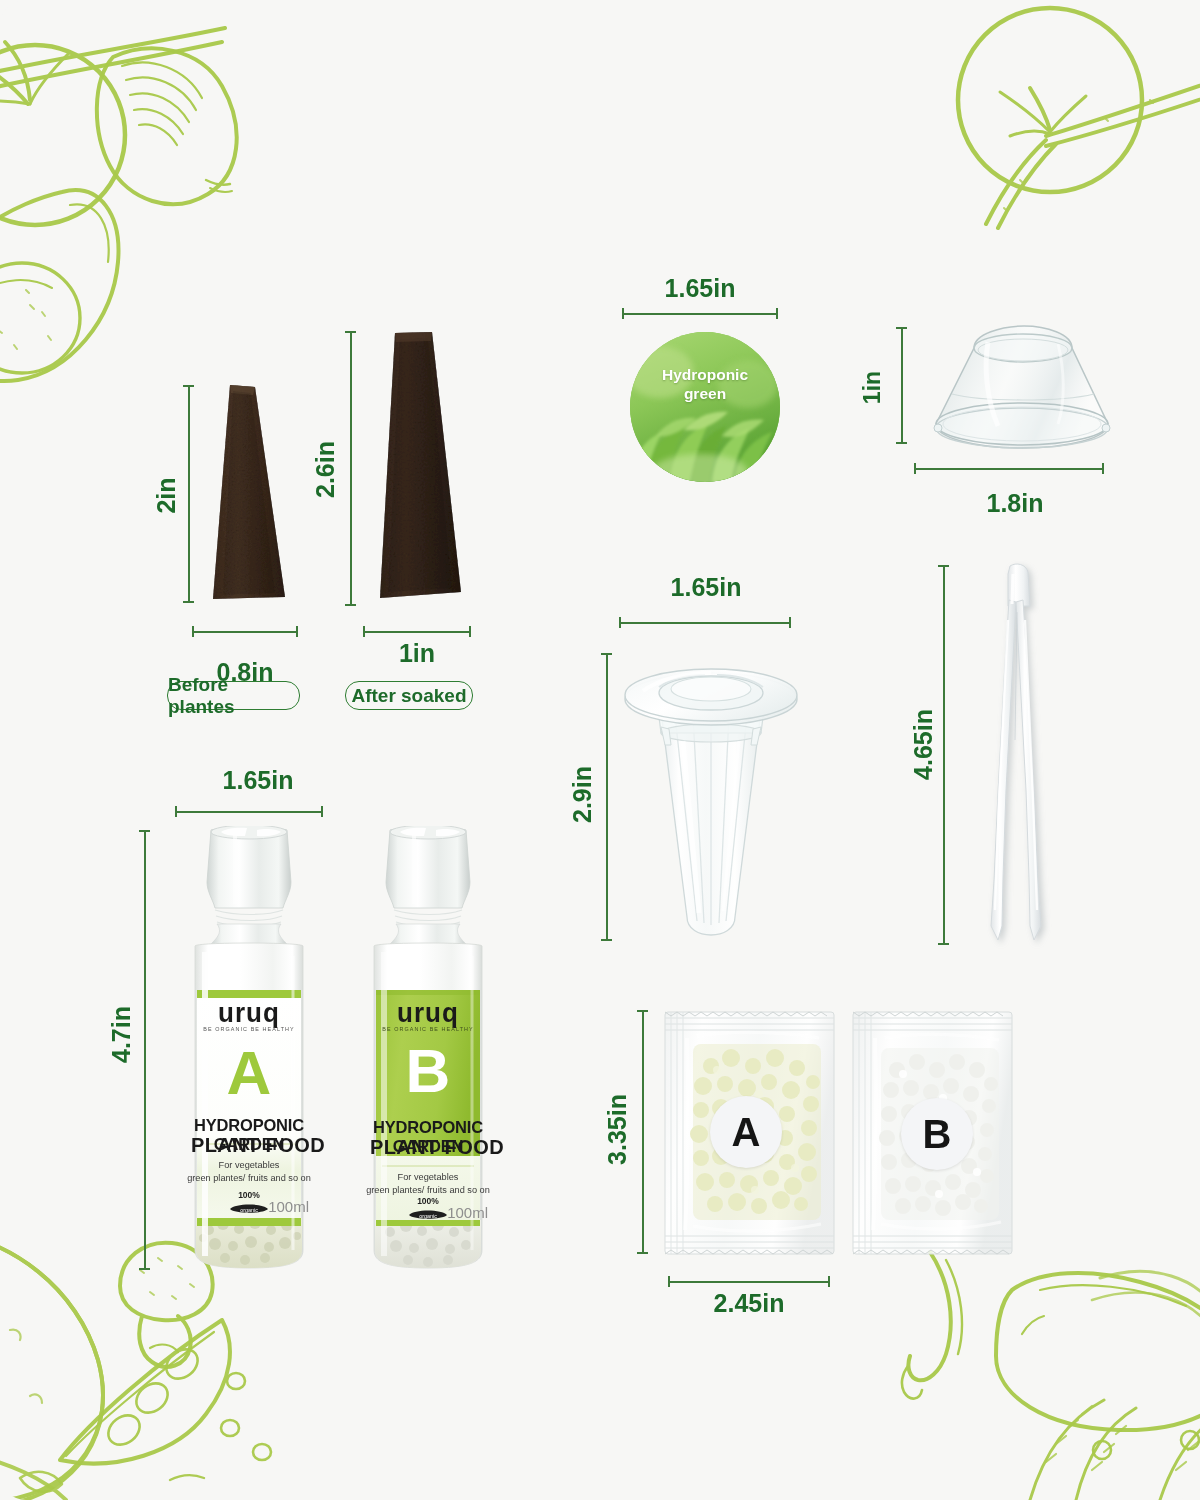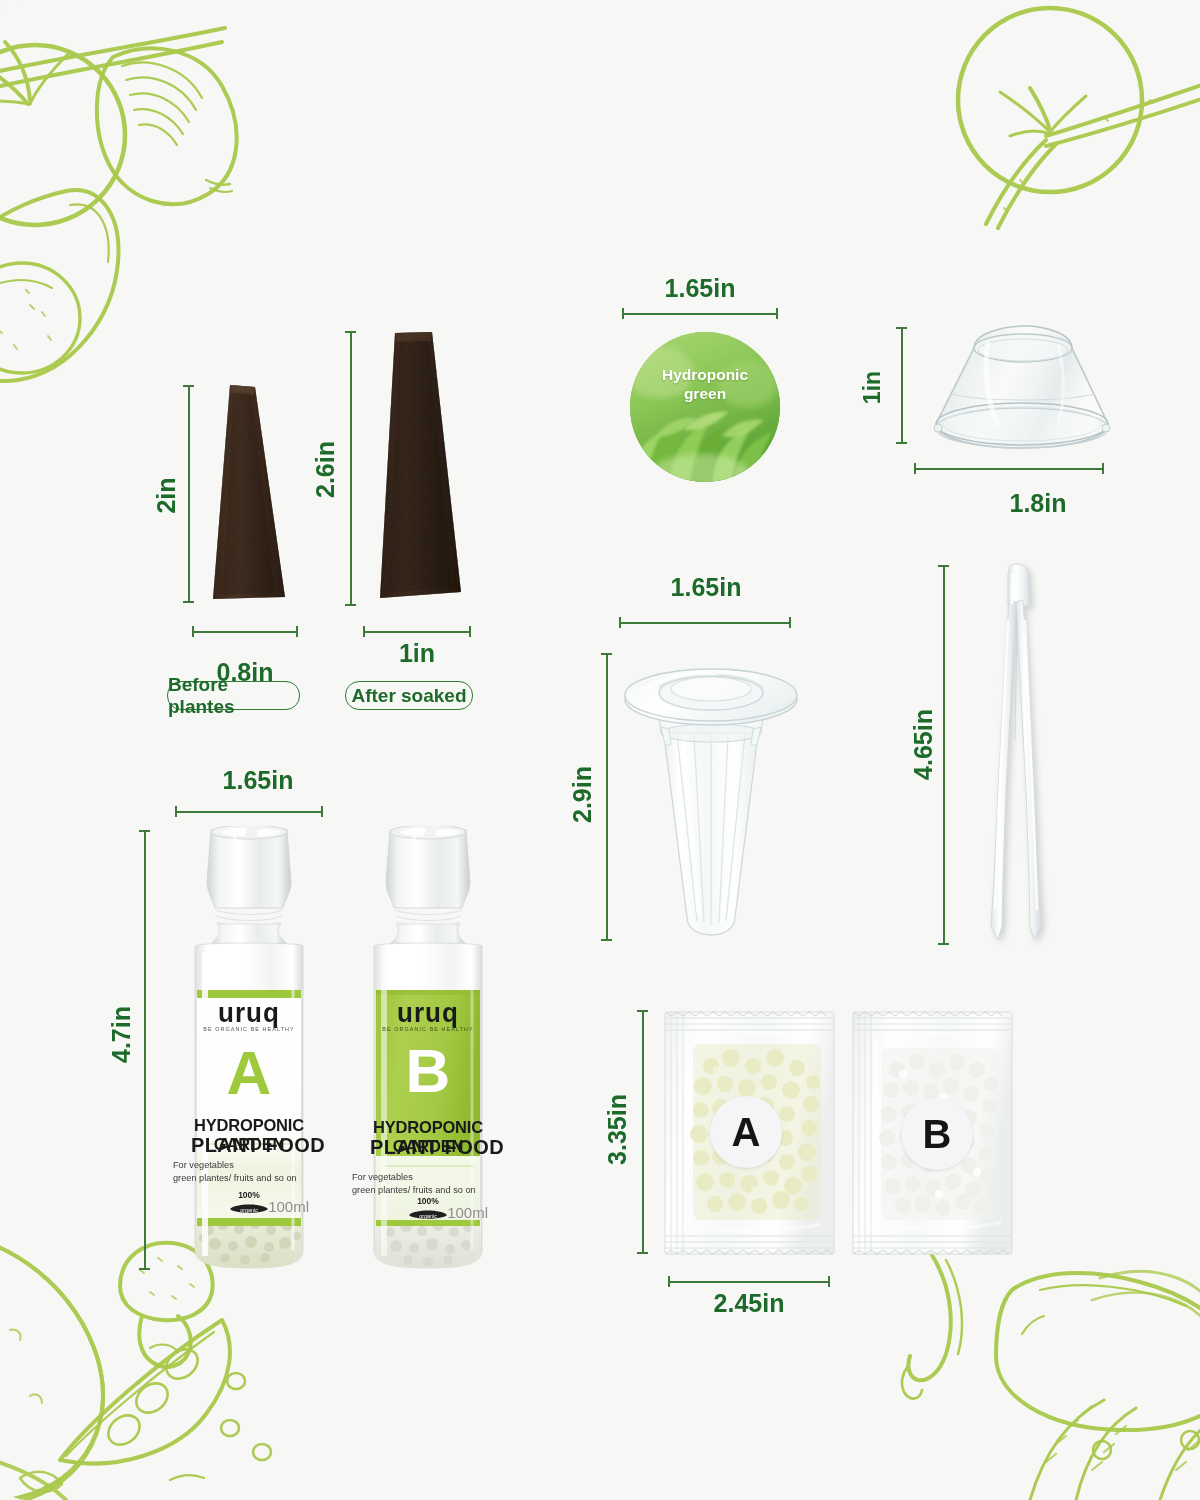--- a/index.html
+++ b/index.html
@@ -193,20 +193,21 @@
     width: 100%;
     text-align: right;
     font-size: 20px;
     font-weight: bold;
     letter-spacing: 0.4px;
     color: #1a1a1a;
   }
   .blabel-fine {
     position: absolute;
     width: 100%;
+    text-align: center;
     font-size: 9.2px;
     line-height: 1.4;
     color: #3a3a3a;
   }
   .blabel-vol {
     position: absolute;
     font-size: 15px;
     color: #8e8e8e;
   }
   .badge100 {
@@ -537,21 +538,21 @@
     <path d="M40 74 C 70 82, 150 82, 182 74" fill="none" stroke="#d3dddd" stroke-width="1.2"></path>
 
     <path d="M76 22 C 72 46, 74 78, 86 106" fill="none" stroke="#ffffff" stroke-width="5" opacity="0.65"></path>
     <path d="M146 24 C 152 48, 154 80, 146 104" fill="none" stroke="#ffffff" stroke-width="3" opacity="0.5"></path>
   </svg>
 
   <div class="hbar" style="left:914px; top:463px; width:190px;">
     <div class="tick l"></div>
       <div class="tick r"></div>
   </div>
-  <div class="dim-label" style="left:943px; top:489px; width:190px; text-align:center;">1.8in</div>
+  <div class="dim-label" style="left:920px; top:489px; width:190px; text-align:center;">1.8in</div>
 
   <div class="dim-label" style="left:621px; top:573px; width:170px; text-align:center;">1.65in</div>
   <div class="hbar" style="left:619px; top:617px; width:172px;">
     <div class="tick l"></div>
       <div class="tick r"></div>
   </div>
 
   <div class="vbar" style="left:601px; top:653px; height:288px;">
     <div class="tick t"></div>
       <div class="tick b"></div>

